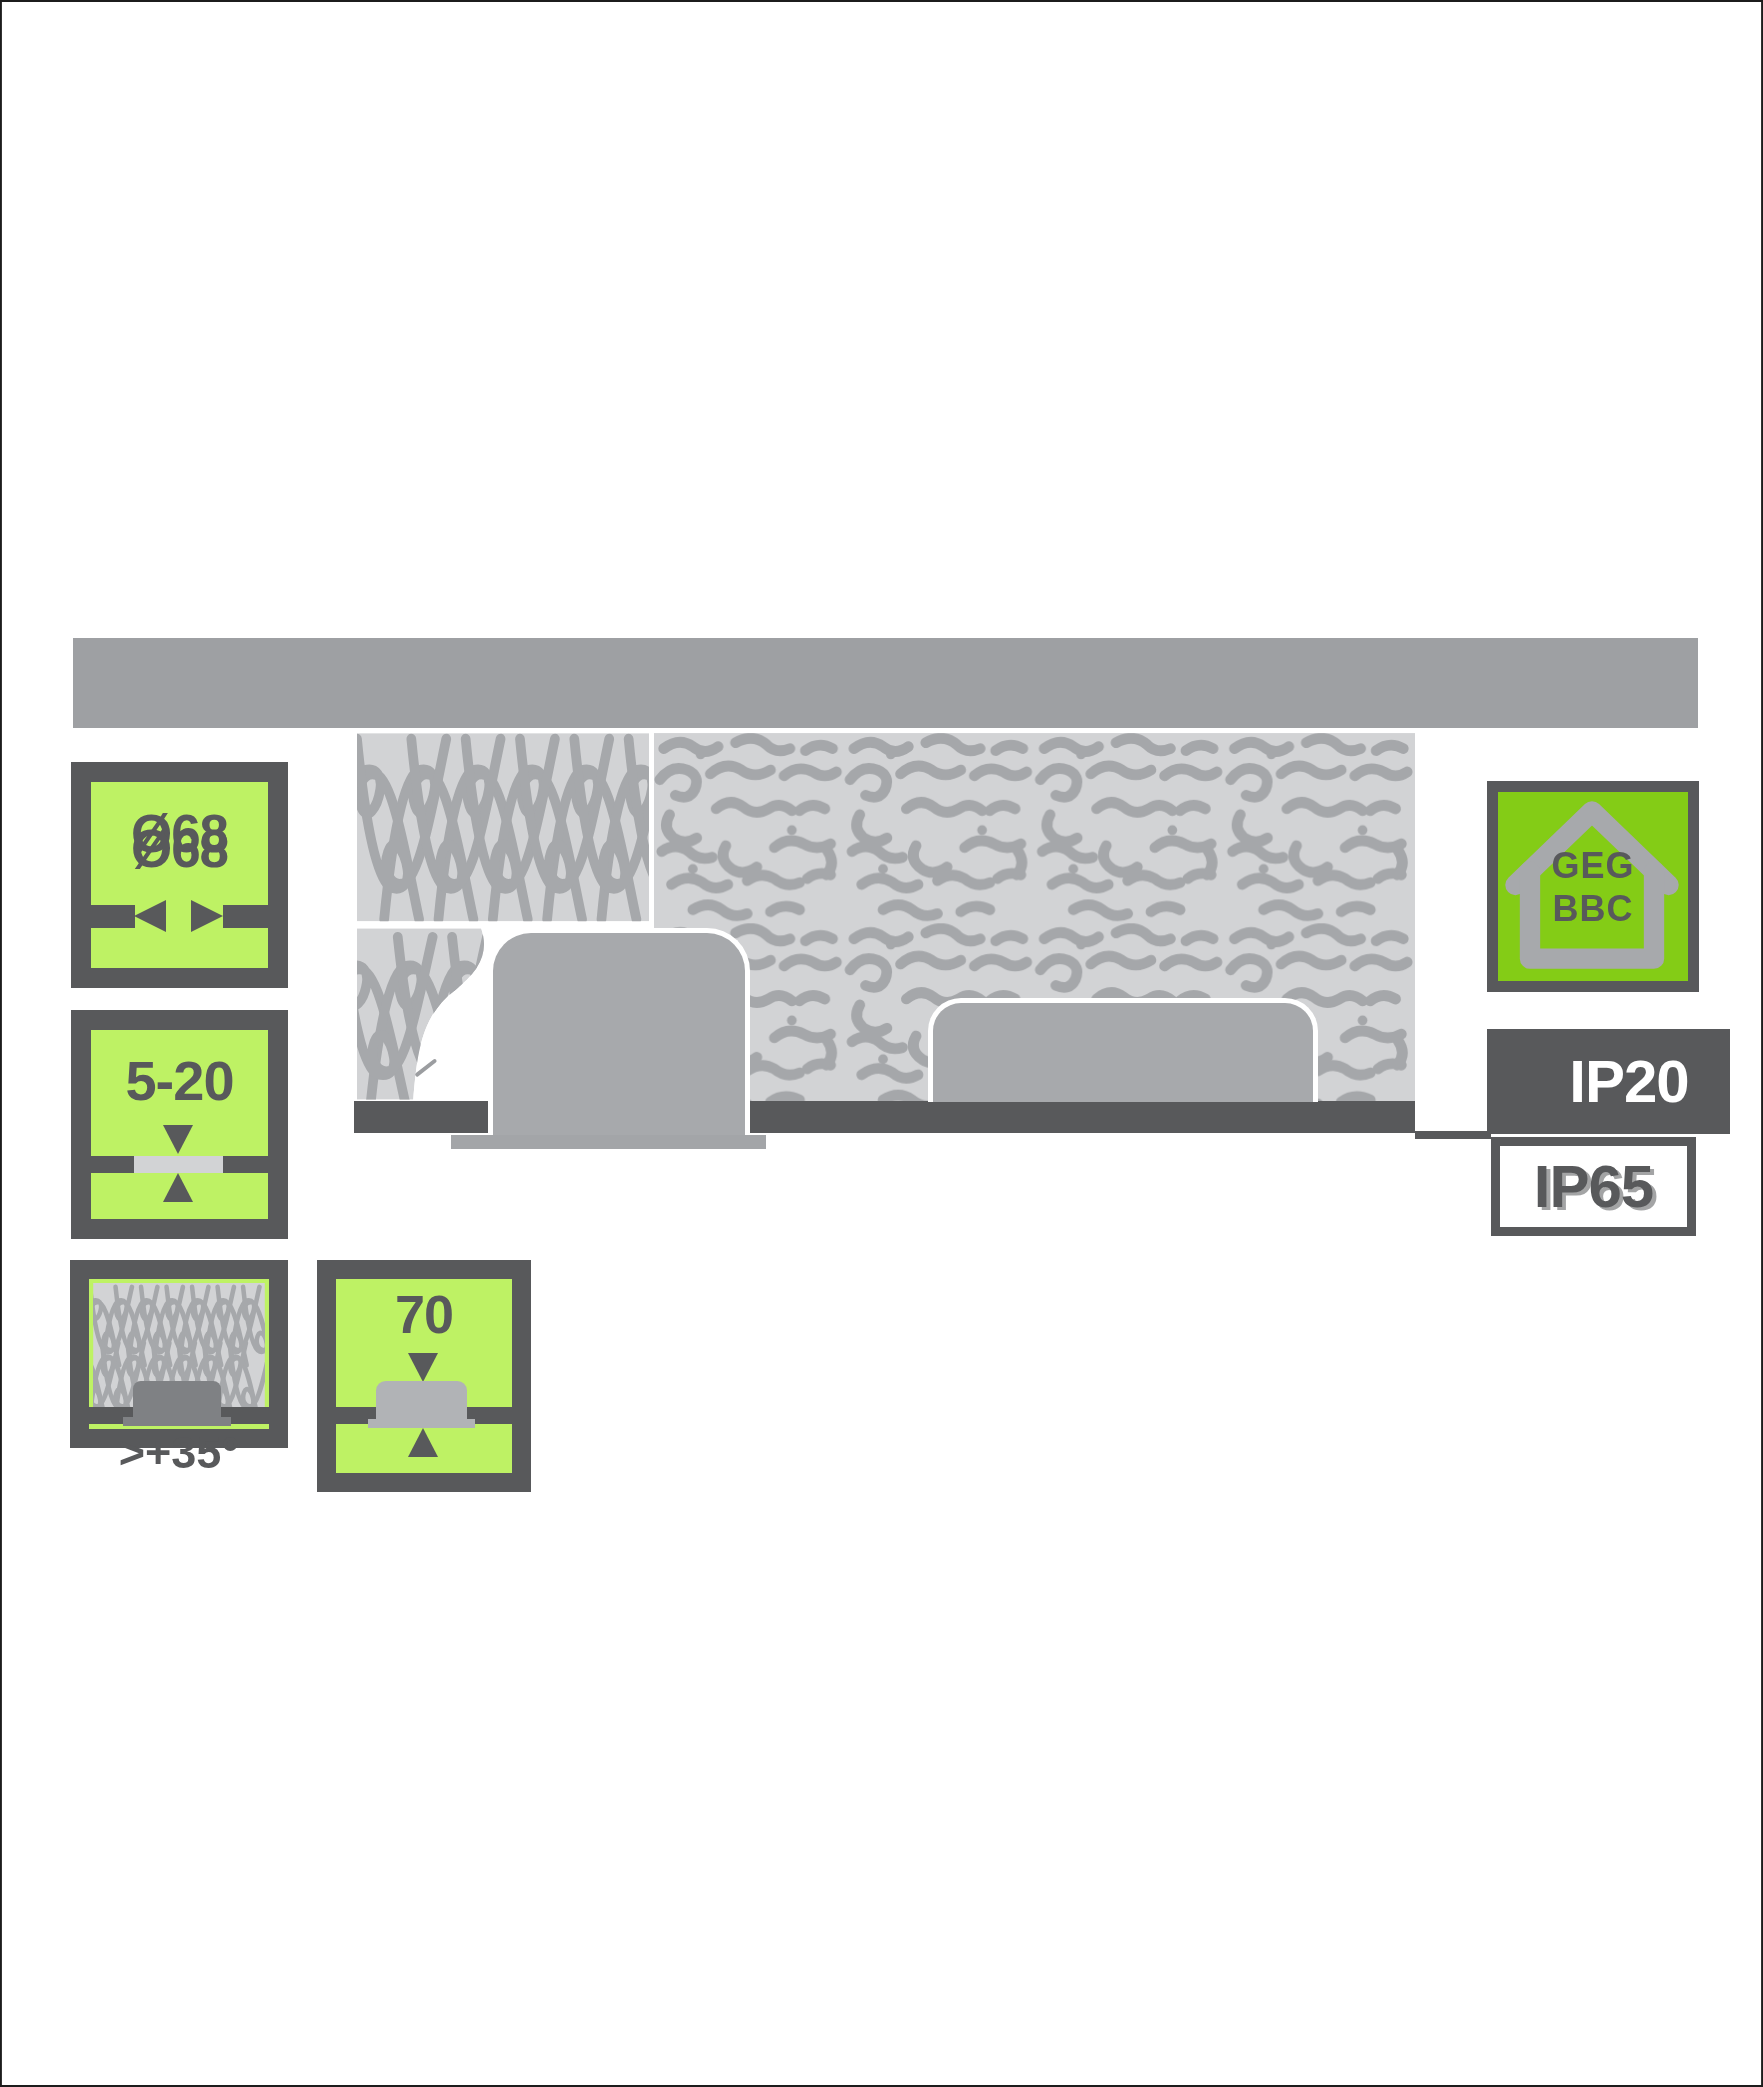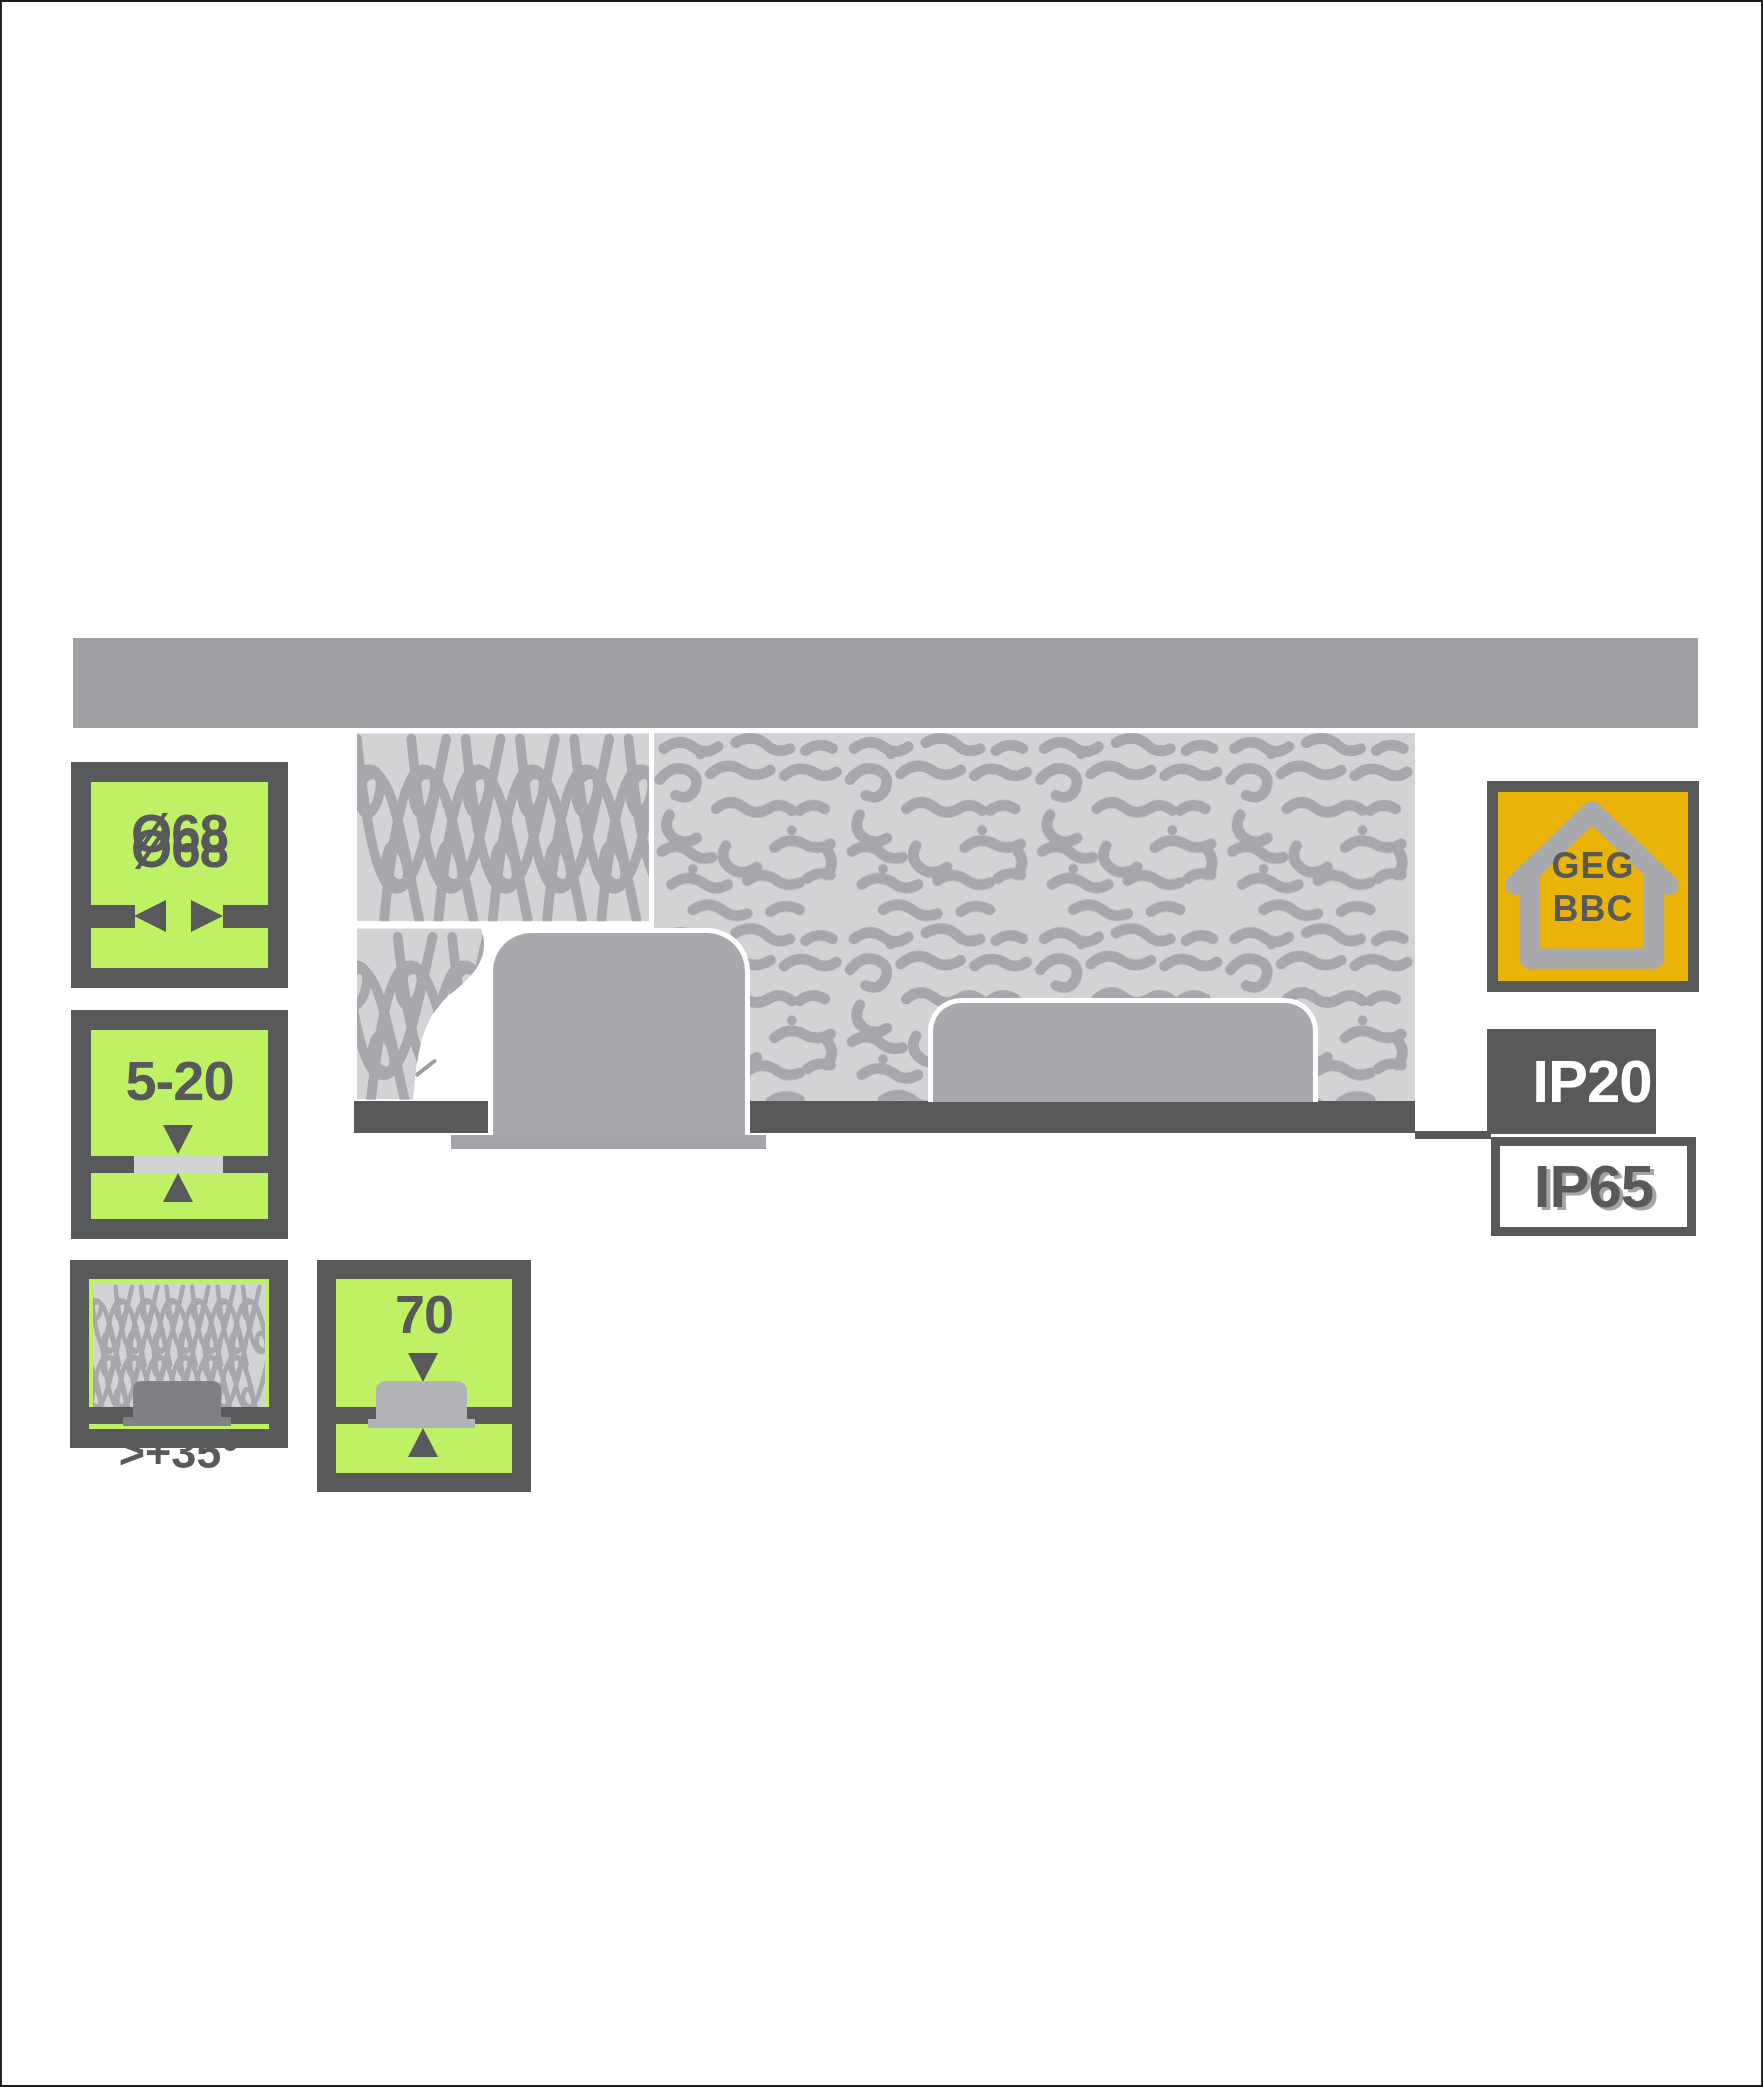--- a/index.html
+++ b/index.html
@@ -61,24 +61,24 @@
   .seg-light{position:absolute;background:var(--light)}
 
   
   .insul-panel{position:absolute;left:3.9px;top:3.9px;width:172px;height:126px}
   .sil-body{position:absolute;left:44px;top:102px;width:88px;height:39px;background:var(--sil);border-radius:7.8px 7.8px 0 0}
   .sil-flange{position:absolute;left:34px;top:138px;width:108px;height:8.7px;background:var(--sil)}
   .fix4-body{position:absolute;left:40px;top:102px;width:91px;height:39px;background:var(--fixlight);border-radius:9.7px 9.7px 0 0}
   .fix4-flange{position:absolute;left:32px;top:140px;width:107px;height:8.7px;background:var(--fixlight)}
 
   
-  .geg{left:1487px;top:781px;width:212px;height:211px;background:#eab308;border:11.6px solid var(--dark)}
+  .geg{left:1487px;top:781px;width:212px;height:211px;background:#84cc16;border:11.6px solid var(--dark)}
   .geg-line{position:absolute;left:0;right:0;text-align:center;font-weight:bold;font-size:36px;line-height:1;color:var(--dark);letter-spacing:1px}
   .ip20{
-    left:1487px;top:1029px;width:169px;height:105px;background:var(--dark);
+    left:1487px;top:1029px;width:243px;height:105px;background:var(--dark);
     display:flex;align-items:center;justify-content:center;
     color:#fff;font-weight:bold;font-size:60px;letter-spacing:-1px;padding-left:41px;
   }
   .ip65{
     left:1491px;top:1137px;width:205px;height:99px;background:#fff;border:9.7px solid var(--dark);
     display:flex;align-items:center;justify-content:center;
     color:var(--dark);font-weight:bold;font-size:60px;letter-spacing:-1px;
     text-shadow:3.9px 2.9px 0 rgba(88,89,91,0.55);
   }
   .dbl2{text-shadow:none}

